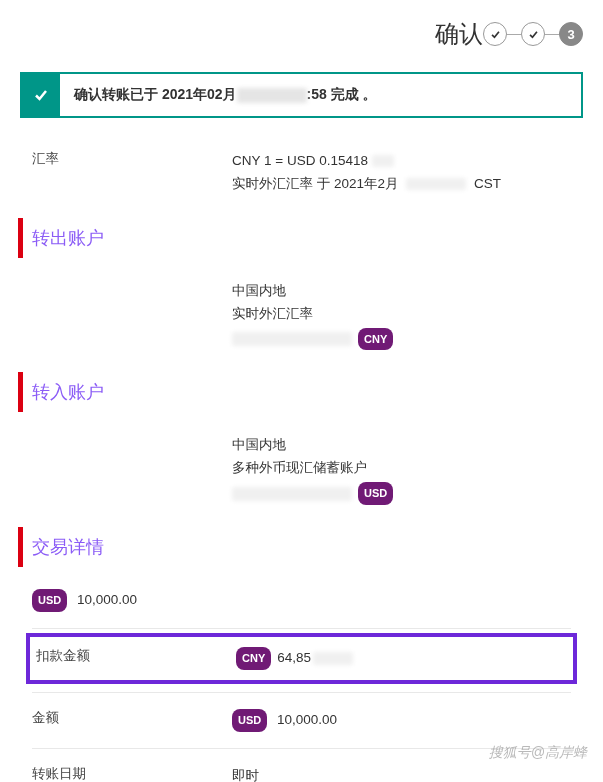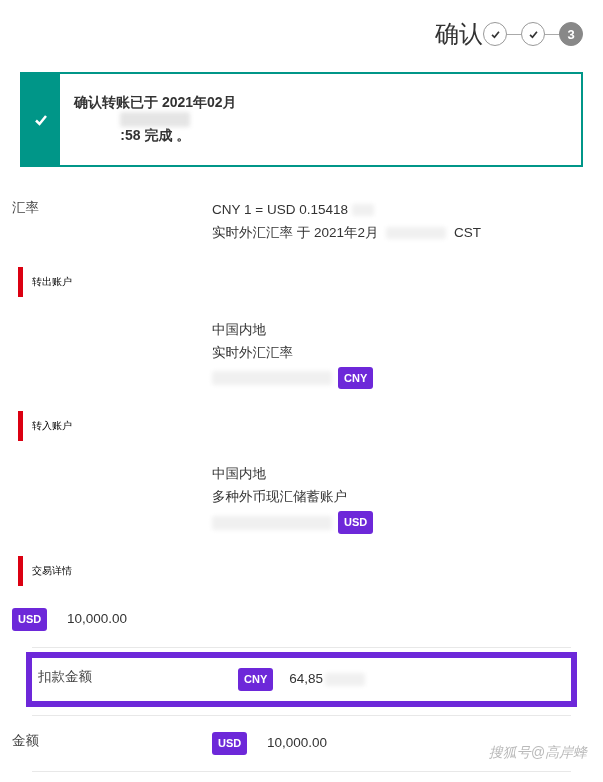--- a/index.html
+++ b/index.html
@@ -8,38 +8,38 @@
     .header { display: flex; justify-content: flex-end; align-items: center; padding: 18px 20px 14px 20px; }
     .title { font-size: 24px; color: #333; font-weight: normal; }
     .steps { display: flex; align-items: center; }
     .step { width: 24px; height: 24px; border-radius: 50%; display: flex; align-items: center; justify-content: center; font-size: 13px; color: #333; background: #fff; border: 1px solid #999; }
     .step.active { background: #888; color: #fff; border-color: #888; font-weight: bold; }
     .connector { width: 14px; height: 1px; background: #aaa; }
     .check-svg { width: 11px; height: 11px; }
 
     .banner { display: flex; align-items: stretch; margin: 8px 20px 0 20px; border: 2px solid #009688; }
     .banner-icon { width: 38px; background: #009688; display: flex; align-items: center; justify-content: center; }
-    .banner-text { padding: 20px 14px; font-size: 14px; font-weight: bold; color: #333; display: flex; align-items: center; gap: 0; flex-wrap: wrap; flex-direction: column; }
+    .banner-text { padding: 12px 14px; font-size: 14px; font-weight: bold; color: #333; display: flex; align-items: center; gap: 0; flex-wrap: wrap; }
     .redact { display: inline-block; background: #e5e5e5; border-radius: 2px; vertical-align: middle; filter: blur(2px); }
     .redact.light { background: #f0f0f0; }
 
     .content { padding: 20px 0 0 0; }
-    .row { display: flex; padding: 12px 12px; align-items: flex-start; font-size: 13.5px; }
+    .row { display: flex; padding: 12px 32px; align-items: flex-start; font-size: 13.5px; }
     .label-col { width: 200px; color: #444; flex-shrink: 0; }
     .value-col { flex: 1; color: #333; line-height: 1.7; }
 
     .section-header { position: relative; padding: 18px 32px; }
     .section-header .bar { position: absolute; left: 18px; top: 10px; bottom: 10px; width: 5px; background: #db0011; }
-    .section-title { font-size: 10px; color: #000000; }
+    .section-title { font-size: 18px; color: #8b5cf6; }
 
-    .badge { display: inline-block; background: #6d28d9; color: #fff; font-size: 11px; font-weight: bold; padding: 2px 6px; border-radius: 3px; margin-right: 16px; vertical-align: middle; }
+    .badge { display: inline-block; background: #701a75; color: #fff; font-size: 11px; font-weight: bold; padding: 2px 6px; border-radius: 8px; margin-right: 6px; vertical-align: middle; }
 
     .divider { border: none; border-top: 1px solid #e8e8e8; margin: 4px 32px; }
 
-    .highlight-box { border: 6px solid #6d28d9; margin: 0 26px; padding: 6px 4px; }
+    .highlight-box { border: 4px solid #6d28d9; margin: 0 26px; padding: 6px 4px; }
     .highlight-box .row { padding-left: 2px; padding-right: 2px; padding-top: 4px; padding-bottom: 4px; }
 
     .watermark { position: fixed; right: 16px; bottom: 20px; font-size: 14px; color: rgba(128,128,128,0.55); font-style: italic; }
   </style>
 </head>
 <body>
 
 <div class="header">
   <div class="title">确认</div>
   <div class="steps">

